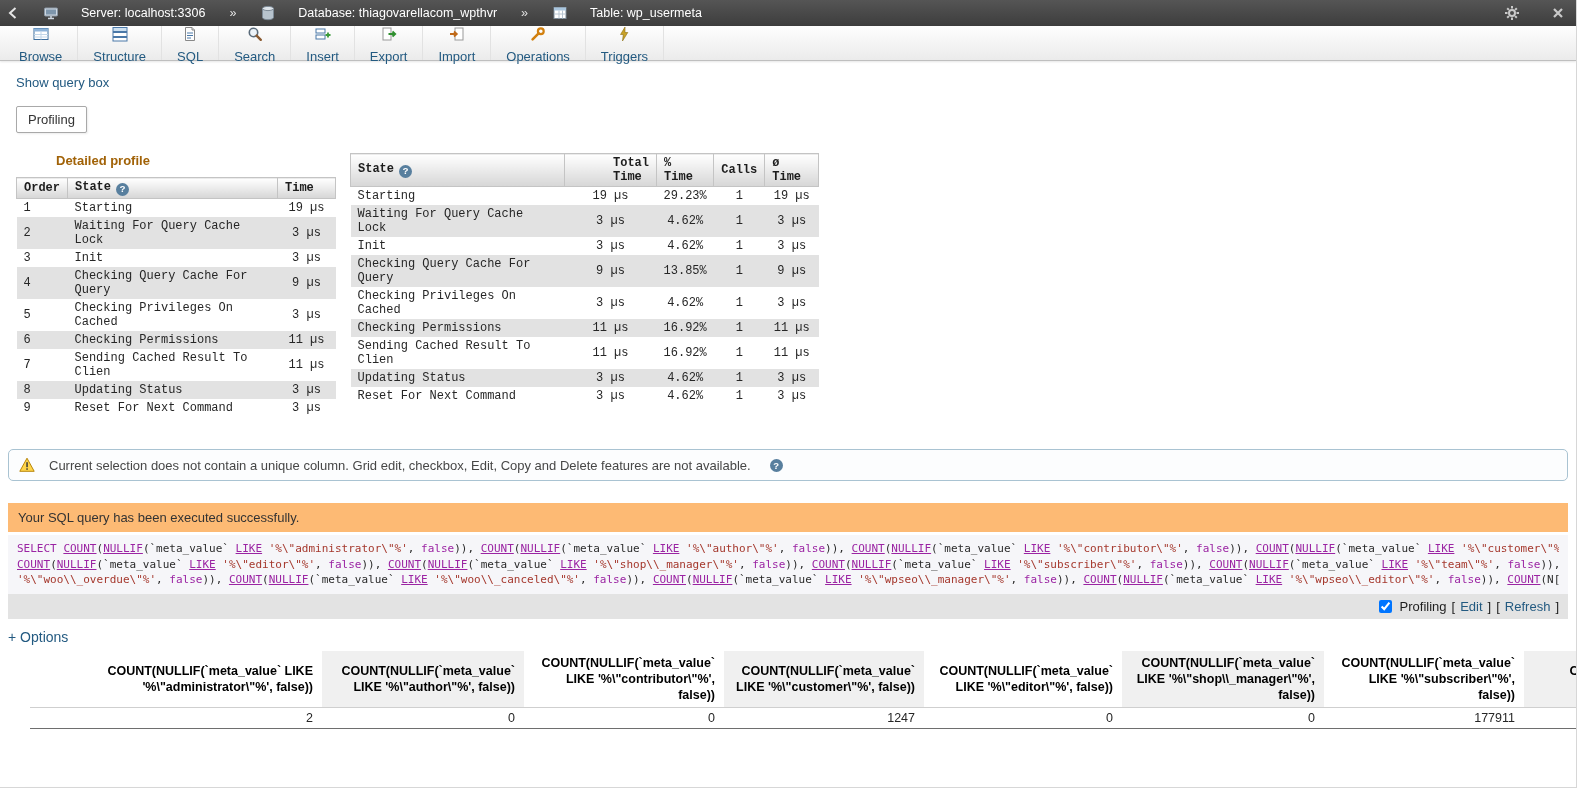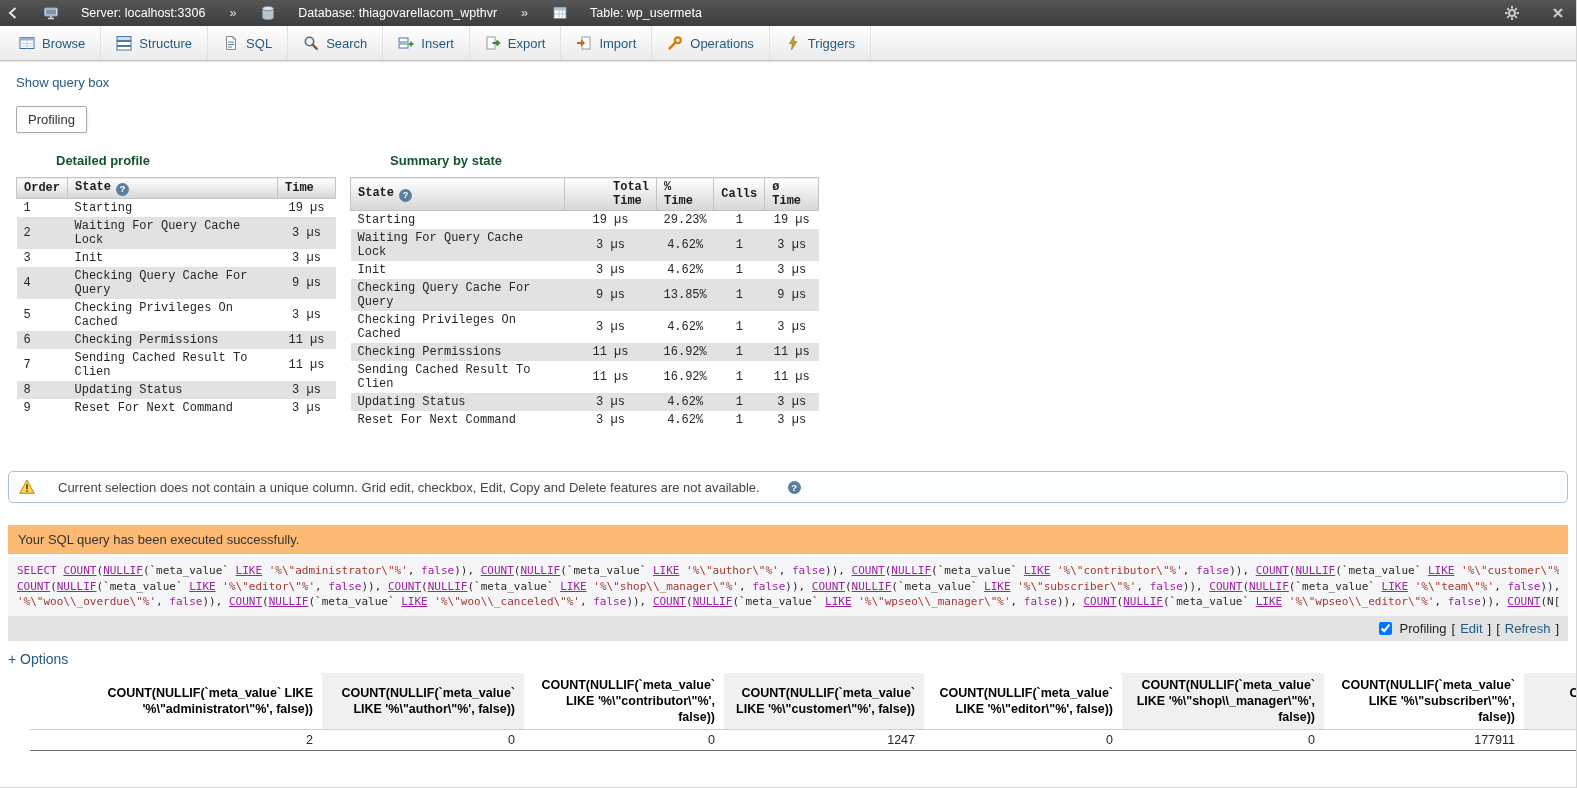--- a/index.html
+++ b/index.html
@@ -26,53 +26,53 @@
   .topbar .tool { opacity:.9; margin-left:8px; }
 
   
   .tabbar {
     height:35px; background:linear-gradient(#fefefe,#ebebeb);
     border-bottom:1px solid #bfbfbf; box-shadow:0 1px 2px rgba(0,0,0,.10);
     display:flex; align-items:stretch; padding-left:4px;
   }
   .tab {
     display:flex; align-items:center; gap:7px; padding:0 15px;
-    color:#235a81; text-decoration:none; font-size:13px; border-right:1px solid #e2e2e2;
+    color:#235a81; text-decoration:none; font-size:13px; border-right:1px solid #e2e2e2;flex-direction:column;
   }
 
   .show-query { display:inline-block; margin:14px 0 0 16px; font-size:13px; }
 
   .legend-box {
     display:inline-block; margin:16px 0 0 16px; padding:5px 11px;
     border:1px solid #a9a9a9; background:#fff; font-size:13px; color:#333;
     border-radius:2px; box-shadow:1px 1px 2px rgba(0,0,0,.08);
   }
 
   
   .profiles { display:flex; gap:14px; margin:20px 0 0 16px; align-items:flex-start; }
-  .profiles h3 { margin:0 0 9px 0; font-size:13px; color:#14532d;padding-left:40px; }
+  .profiles h3 { margin:0 0 9px 0; font-size:13px; color:#a16207;padding-left:40px; }
   table.profile { border-collapse:collapse; font-size:12px;font-family:Liberation Mono, monospace; }
   table.profile th {
     background:linear-gradient(#ffffff,#d6d6d6); border:1px solid #c4c4c4;
     padding:2px 7px; text-align:left; font-weight:bold; color:#1d1d1d; height:19px;
   }
   table.profile td { padding:2px 7px; height:17px; }
   table.profile tbody tr:nth-child(even) { background:#e2e2e2; }
   .num { text-align:center; }
   .help {
     display:inline-block; width:13px; height:13px; border-radius:50%;
     background:#587f9e; color:#fff; font-size:9.5px; font-weight:bold;
     text-align:center; line-height:13px; margin-left:5px; vertical-align:-2px;
   }
   .help::after { content:"?"; }
 
   
   .warning-box {
-    margin:42px 8px 0; border:1px solid #a9c3d2; border-radius:5px; background:#fcfdfe;
-    padding:7px 10px; display:flex; align-items:center; gap:23px; font-size:13px; color:#474747;
+    margin:32px 8px 0; border:1px solid #a9c3d2; border-radius:5px; background:#fcfdfe;
+    padding:7px 10px; display:flex; align-items:center; gap:14px; font-size:13px; color:#474747;
   }
   .success-bar { margin:22px 8px 0; background:#fdba74; padding:7px 10px; font-size:13px; color:#333; }
 
   
   .sql-box {
     margin:3px 8px 0; background:#f6f6f9; padding:6px 9px;
     font-family:"DejaVu Sans Mono","Liberation Mono",monospace; font-size:11px;
     line-height:15.5px; color:#2b2b2b;
   }
   .sql-line { white-space:nowrap; overflow:hidden; }
@@ -322,21 +322,20 @@
           </tr>
           <tr>
             <td>9</td>
             <td>Reset For Next Command</td>
             <td class="num">3 µs</td>
           </tr>
         </tbody>
       </table>
   </section>
   <section>
-    <h3>Summary by state</h3>
     <table class="profile" id="summary-table">
         <thead>
           <tr>
             <th style="width: 214px;"><span>State</span><span class="help"></span></th>
             <th class="num" style="width: 72px; padding-left: 48px;"><span>Total Time</span></th>
             <th class="num" style="width: 56px;"><span>% Time</span></th>
             <th class="num" style="width: 42px;"><span>Calls</span></th>
             <th class="num" style="width: 54px; margin-left: 15px;"><span>ø Time</span></th>
           </tr>
         </thead>

